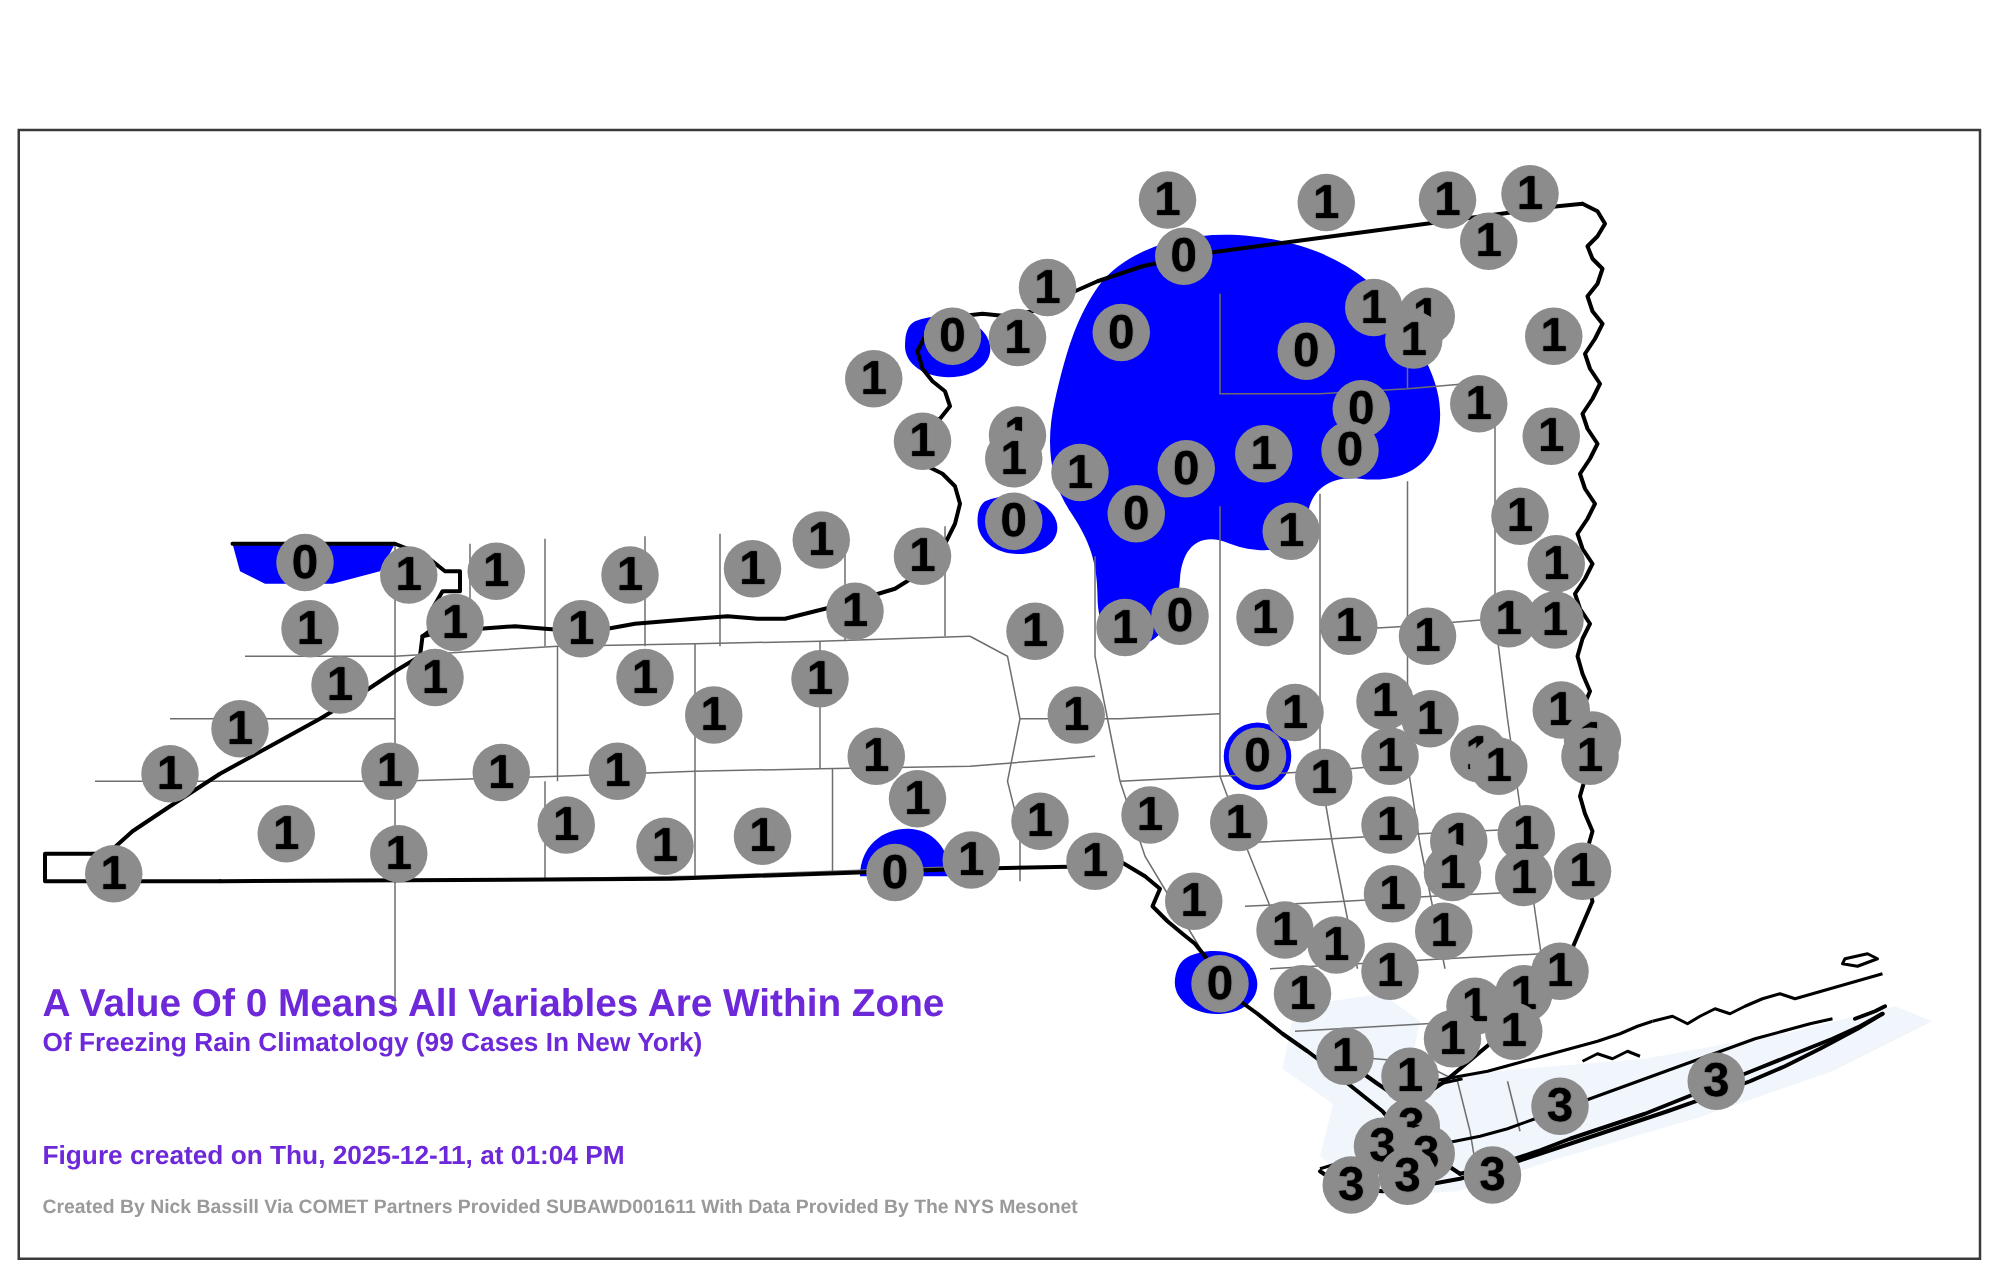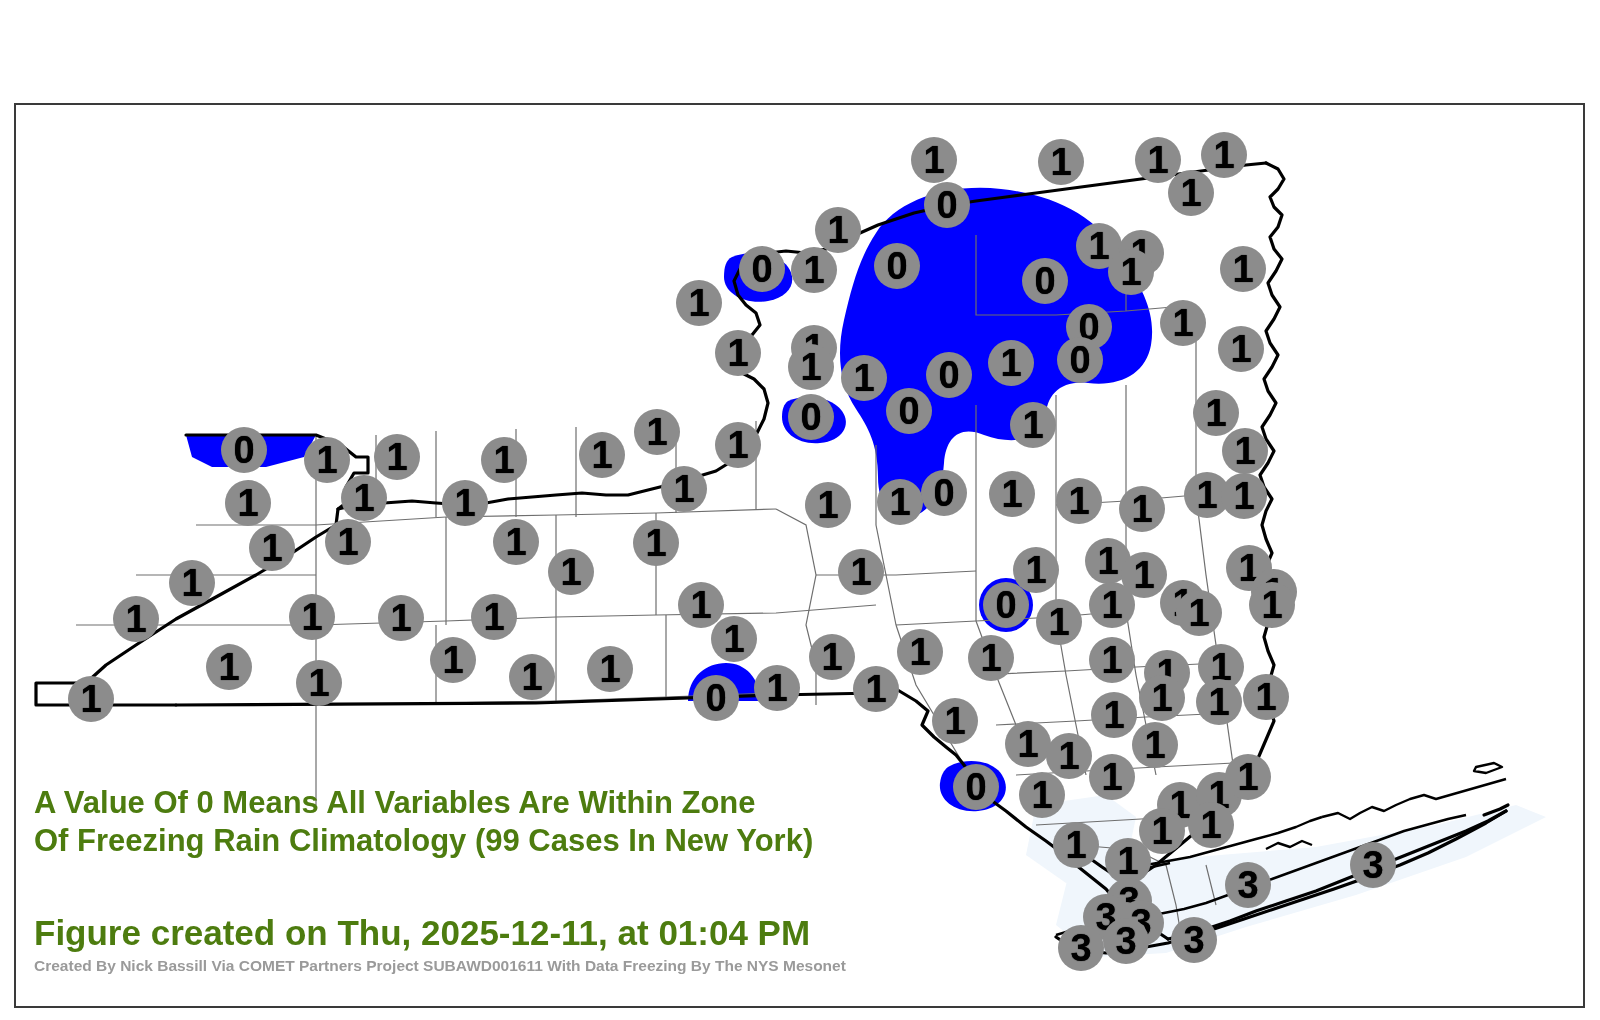--- a/index.html
+++ b/index.html
@@ -24,25 +24,25 @@
     background:#8c8c8c;
     display:flex;align-items:center;justify-content:center;
     font-family:"Liberation Sans",sans-serif;
     font-size:38px;font-weight:bold;color:#000;line-height:1;
     transform:translate(-50%,-50%);
     text-shadow:0 0 1px #000;
   }
 
   .ann{
     position:absolute;font-family:"Liberation Sans",sans-serif;
-    font-weight:bold;color:#4d7c0f;white-space:nowrap;
+    font-weight:bold;color:#6d28d9;white-space:nowrap;
   }
   #ann-line1{left:18px;top:680px;font-size:31px;}
-  #ann-line2{left:18px;top:718px;font-size:31px;}
-  #ann-date{left:18px;top:808px;font-size:35px;}
+  #ann-line2{left:18px;top:718px;font-size:21px;}
+  #ann-date{left:18px;top:808px;font-size:21px;}
   #credit{
     position:absolute;left:18px;top:852px;font-size:15.5px;font-weight:bold;
     color:#9a9a9a;font-family:"Liberation Sans",sans-serif;white-space:nowrap;
   }
 </style>
 </head>
 <body>
 
 <div id="root">
 
@@ -300,17 +300,17 @@
           <div class="marker" style="left: 1110px; top: 836px; background: rgb(140, 140, 140); color: rgb(0, 0, 0);">3</div>
           <div class="marker" style="left: 1065px; top: 843px; background: rgb(140, 140, 140); color: rgb(0, 0, 0);">3</div>
           <div class="marker" style="left: 1178px; top: 835px; background: rgb(140, 140, 140); color: rgb(0, 0, 0);">3</div>
           <div class="marker" style="left: 1232px; top: 780px; background: rgb(140, 140, 140); color: rgb(0, 0, 0);">3</div>
           <div class="marker" style="left: 1357px; top: 760px; background: rgb(140, 140, 140); color: rgb(0, 0, 0);">3</div>
         </div>
 
       <div class="ann" id="ann-line1">A Value Of 0 Means All Variables Are Within Zone</div>
       <div class="ann" id="ann-line2">Of Freezing Rain Climatology (99 Cases In New York)</div>
       <div class="ann" id="ann-date">Figure created on Thu, 2025-12-11, at 01:04 PM</div>
-      <div id="credit">Created By Nick Bassill Via COMET Partners Project SUBAWD001611 With Data Freezing By The NYS Mesonet</div>
+      <div id="credit">Created By Nick Bassill Via COMET Partners Provided SUBAWD001611 With Data Provided By The NYS Mesonet</div>
 
     </div>
   </div>
 </div>
 
 </body></html>

